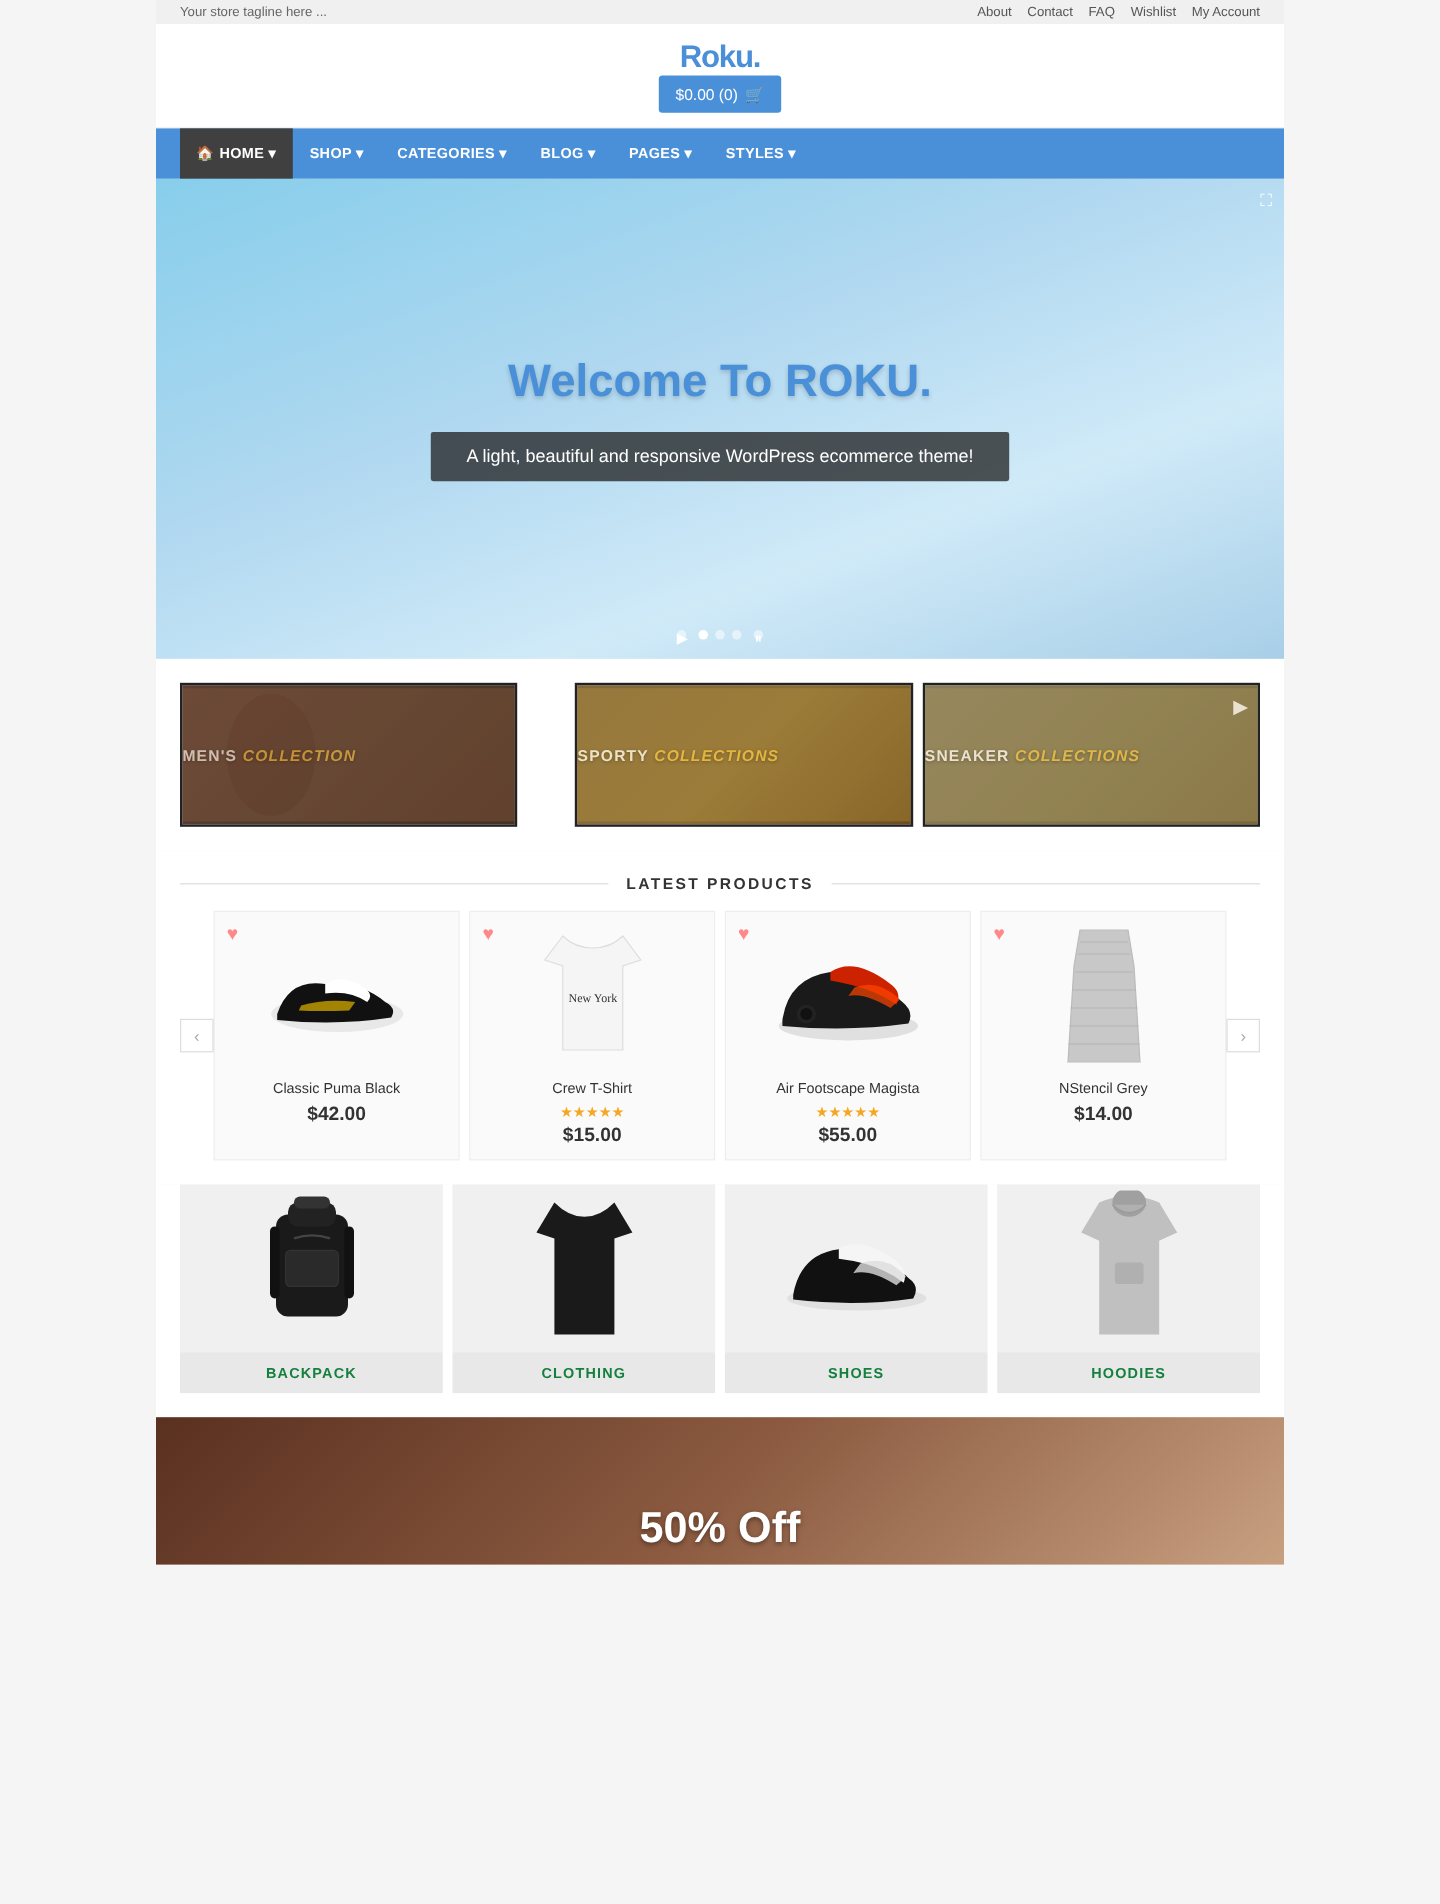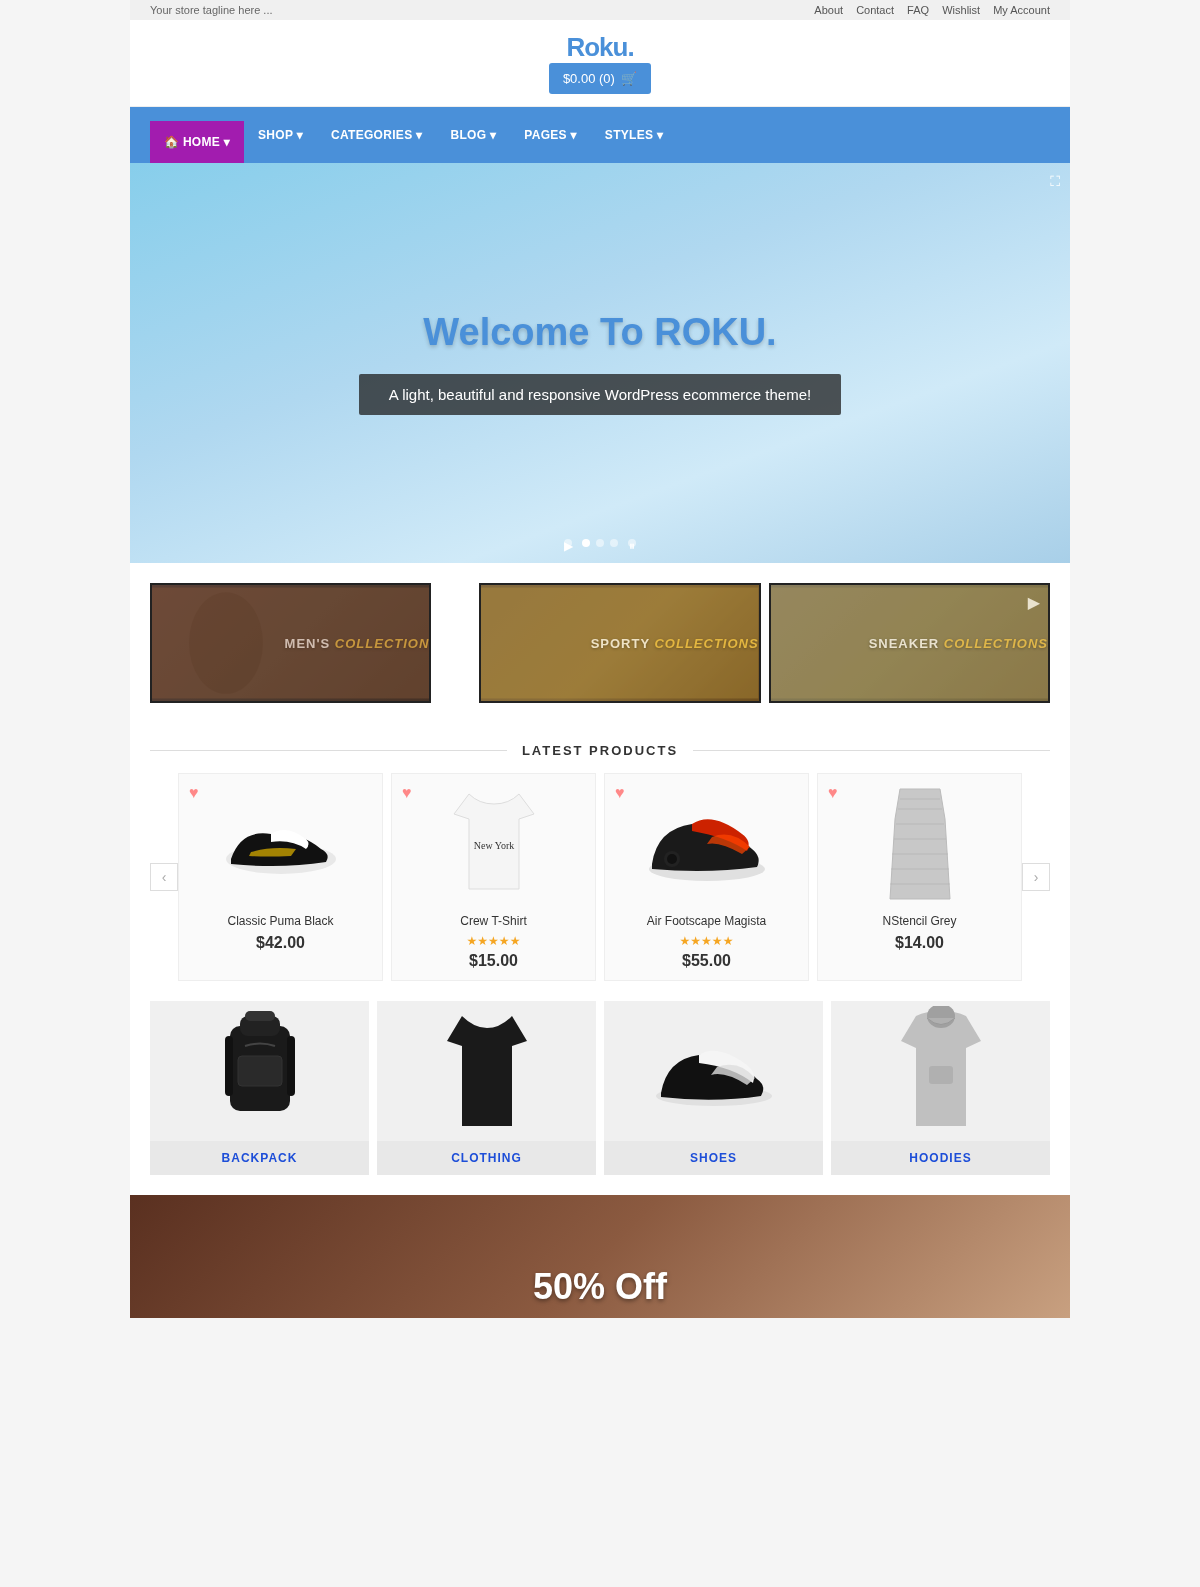--- a/index.html
+++ b/index.html
@@ -181,22 +181,21 @@
       border: 2px solid #222;
       cursor: pointer;
       height: 120px;
     }
     .collection-card .col-overlay {
       position: absolute;
       inset: 0;
       background: rgba(0,0,0,0.35);
       display: flex;
       align-items: center;
-      justify-content: flex-end;
-      padding-left: 31px;
+      justify-content: flex-start;
     }
     .collection-card .col-label {
       color: #fff;
       font-size: 13px;
       font-weight: bold;
       text-align: center;
       text-transform: uppercase;
       letter-spacing: 1px;
       text-shadow: 0 1px 3px rgba(0,0,0,0.5);
     }
@@ -328,21 +327,21 @@
       display: flex;
       align-items: center;
       justify-content: center;
       background: #f0f0f0;
     }
     .category-label {
       background: #e8e8e8;
       padding: 10px;
       font-size: 12px;
       font-weight: bold;
-      color: #1d4ed8;
+      color: #15803d;
       letter-spacing: 1px;
       text-transform: uppercase;
     }
 
     
     .footer-promo {
       background: linear-gradient(135deg, #5a3020 0%, #8B5a40 50%, #c8a080 100%);
       height: 123px;
       display: flex;
       align-items: flex-end;
@@ -374,21 +373,21 @@
   <div class="logo">
     <span>Roku</span><span style="color:#4a90d9;">.</span>
   </div>
   <button class="cart-btn">
     <span>$0.00 (0)</span>
     <span>🛒</span>
   </button>
 </div>
 
 <nav class="nav">
-  <a href="#" style="background:#a21caf;margin-top:14px;">🏠 HOME ▾</a>
+  <a href="#" style="background:#404040;">🏠 HOME ▾</a>
   <a href="#">SHOP ▾</a>
   <a href="#">CATEGORIES ▾</a>
   <a href="#">BLOG ▾</a>
   <a href="#">PAGES ▾</a>
   <a href="#">STYLES ▾</a>
 </nav>
 
 <div class="hero">
   <span class="hero-expand">⛶</span>
   <h1>

